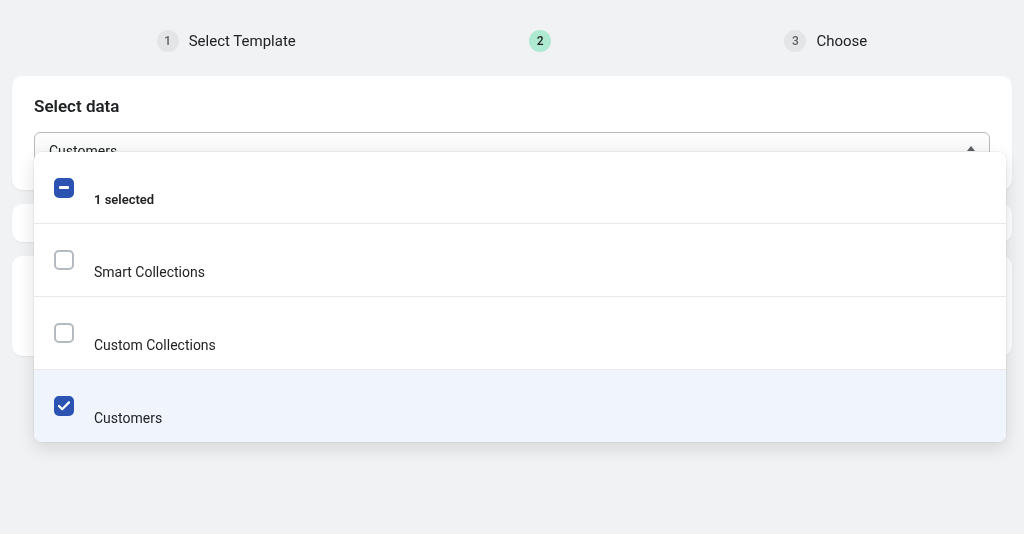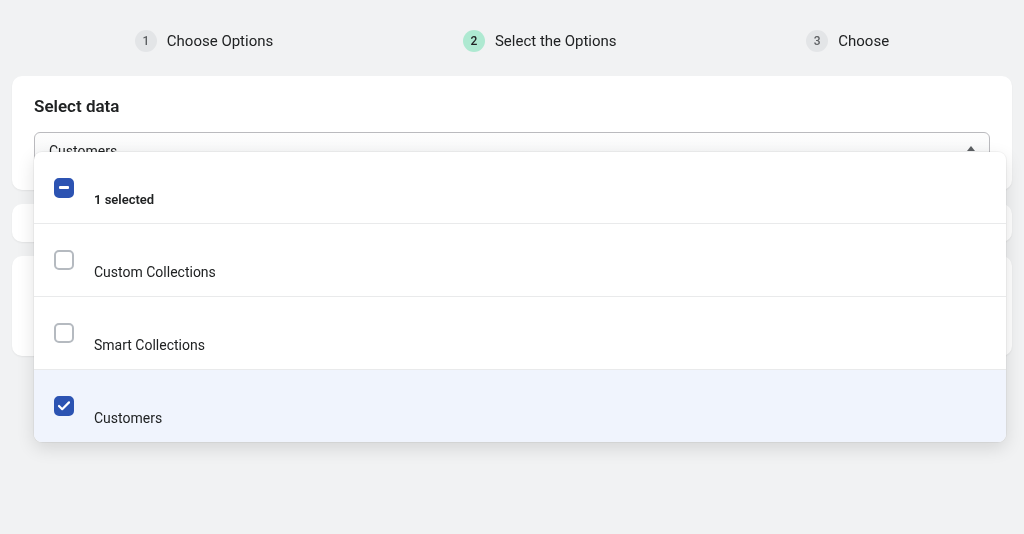--- a/index.html
+++ b/index.html
@@ -156,25 +156,24 @@
     color: #202223;
     margin-top: 32px;
   }
 </style>
 </head>
 <body>
 
 <div class="stepper">
   <div class="step">
     <span class="step-num">1</span>
-    <span>Choose Options</span>
+    <span>Select Template</span>
   </div>
   <div class="step">
     <span class="step-num active">2</span>
-    <span>Select the Options</span>
   </div>
   <div class="step">
     <span class="step-num">3</span>
     <span>Choose</span>
   </div>
 </div>
 
 <div class="card">
   <h2>Select data</h2>
 
@@ -192,26 +191,26 @@
 
   <div class="dropdown">
     <div class="dropdown-row header">
       <span class="chk filled indeterminate"></span>
       <span class="label">1 selected</span>
     </div>
 
 
     <div class="dropdown-row">
       <span class="chk"></span>
-      <span class="label">Custom Collections</span>
+      <span class="label">Smart Collections</span>
     </div>
 
     <div class="dropdown-row">
       <span class="chk"></span>
-      <span class="label">Smart Collections</span>
+      <span class="label">Custom Collections</span>
     </div>
 
     <div class="dropdown-row selected">
       <span class="chk filled checked">
         <svg width="12" height="10" viewBox="0 0 12 10">
             <path d="M1 5 L4.2 8.2 L11 1.4" stroke="#fff" stroke-width="2.2" fill="none" stroke-linecap="round" stroke-linejoin="round"></path>
           </svg>
       </span>
       <span class="label">Customers</span>
     </div>

